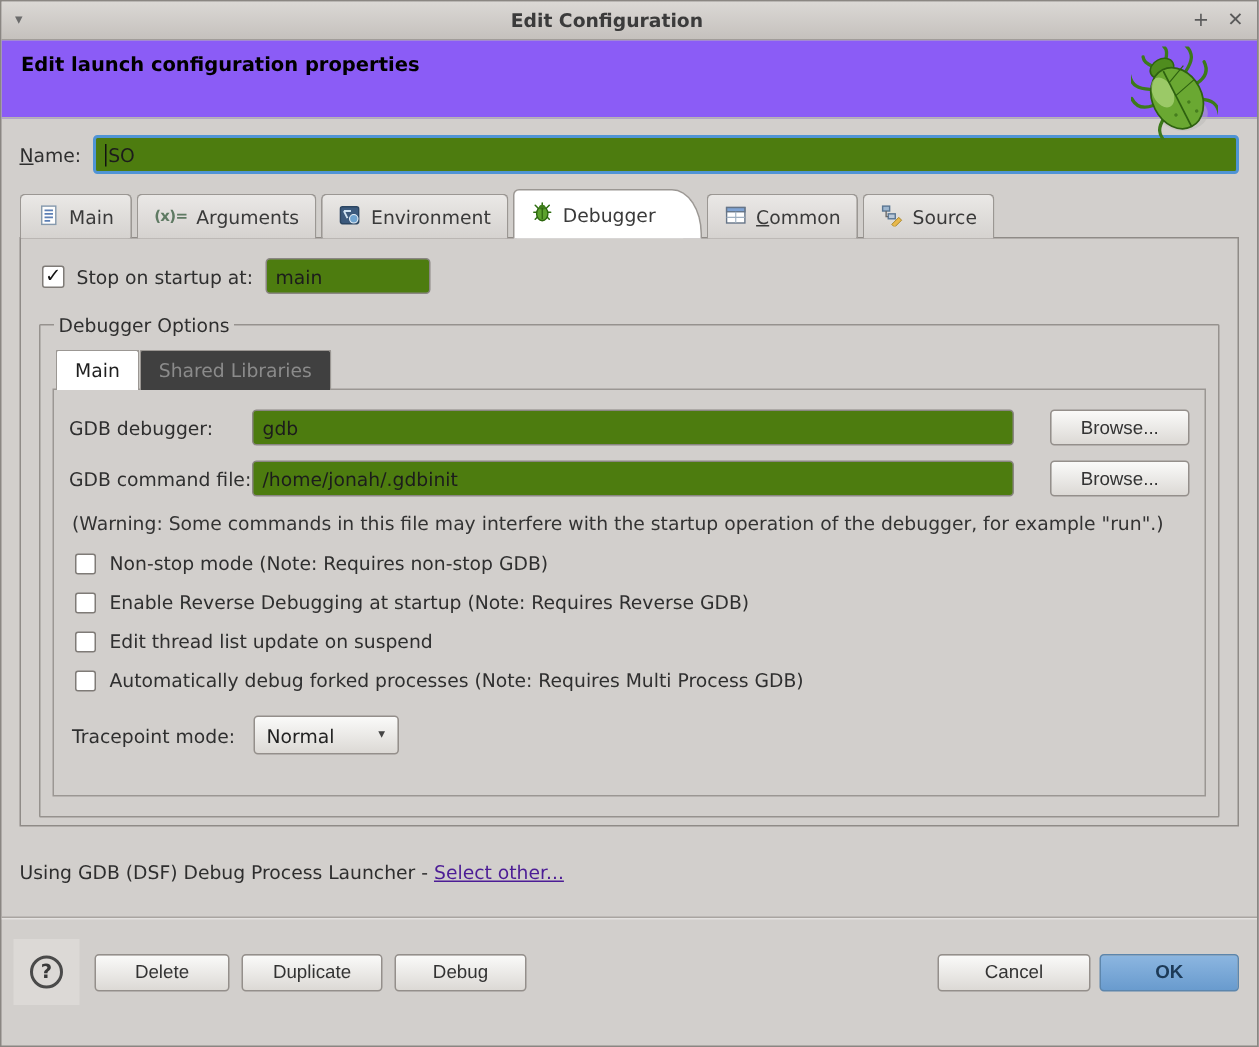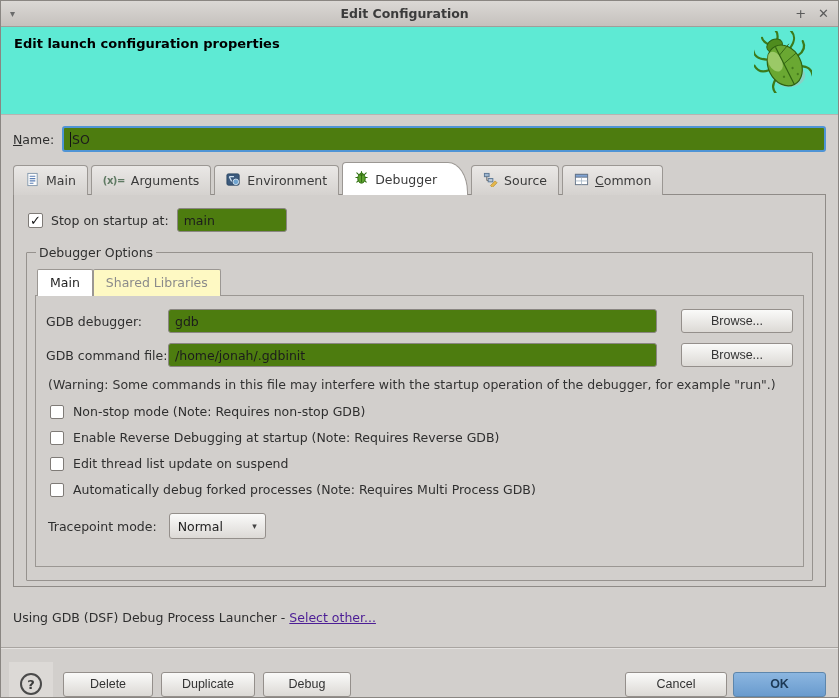--- a/index.html
+++ b/index.html
@@ -9,21 +9,21 @@
   .window{width:839px;height:698px;background:#d2cfcc;border:1px solid #8a8682;position:relative;overflow:hidden;}
 
   
   .titlebar{height:26px;background:linear-gradient(#dbd8d5,#c5c1bd);border-bottom:1px solid #a19d99;
     display:flex;align-items:center;padding:0 9px;}
   .titlebar .shade{color:#6b6b6b;font-size:10px;width:16px;cursor:default;}
   .titlebar .title{flex:1;text-align:center;font-weight:bold;color:#3b3b3b;font-size:12.5px;}
   .titlebar .wbtn{color:#5a5a5a;font-size:13px;margin-left:12px;line-height:1;}
 
   
-  .header{height:88px;background:#5eead4;border-bottom:1px solid #b7b4b1;position:relative;}
+  .header{height:52px;background:#8b5cf6;border-bottom:1px solid #b7b4b1;position:relative;}
   .header .htitle{position:absolute;left:13px;top:9px;font-weight:bold;font-size:13px;color:#000;}
   .header .bug{position:absolute;right:26px;top:4px;}
 
   
   .name-row{display:flex;align-items:center;gap:8px;margin:11px 12px 9px 12px;}
   .mnemonic{display:inline-block;}
   .mnemonic::first-letter{text-decoration:underline;}
   .fake-input{background:#4d7c0f;border:1px solid #8a8682;border-radius:3px;height:24px;display:flex;
     align-items:center;padding:0 6px;font-size:12.5px;color:#1c1c1c;overflow:hidden;white-space:nowrap;}
   .name-input{flex:1;border:2px solid #4f94d5;height:26px;}
@@ -45,36 +45,36 @@
     display:inline-flex;align-items:center;justify-content:center;font-size:13px;font-weight:bold;color:#111;flex:0 0 auto;}
   .checkbox.small{width:14px;height:14px;}
   .stop-input{width:110px;}
 
   
   fieldset.group{border:1px solid #96928e;border-radius:1px;margin:0 4px;padding:8px 8px 8px 8px;height:336px;}
   fieldset.group legend{font-size:12.5px;padding:0 3px;margin-left:1px;color:#2f2f2f;}
 
   .subtabbar{display:flex;align-items:flex-end;margin-left:2px;height:27px;position:relative;z-index:2;}
   .subtab{padding:5px 12px 6px 12px;border:1px solid #9b9793;border-bottom:none;border-radius:2px 2px 0 0;
-    margin-bottom:-1px;background:#fef9c3;color:#8b8b8b;}
+    margin-bottom:-1px;background:#404040;color:#8b8b8b;}
   .subtab.active{background:#ffffff;color:#1e1e1e;position:relative;}
   .subpanel{border:1px solid #9b9793;padding:13px 10px 10px 10px;height:272px;position:relative;z-index:1;}
 
   .field-row{display:flex;align-items:center;margin:0 0 10px 0;}
   .field-row .flabel{width:122px;flex:0 0 auto;}
   .field-row .fake-input{flex:1;}
   .warning{margin:2px 0 12px 2px;color:#333;}
   .check-row{display:flex;align-items:center;gap:9px;margin:0 0 11px 4px;}
   .trace-row{display:flex;align-items:center;margin-top:16px;margin-left:2px;}
 
   
   .btn{display:inline-flex;align-items:center;justify-content:center;height:25px;
     background:linear-gradient(#fafaf9,#dcd9d5);border:1px solid #948f8b;border-radius:3px;
     font-size:12.5px;color:#333;padding:0 12px;}
-  .btn.browse{width:112px;height:24px;margin-left:24px;flex:0 0 auto;}
+  .btn.browse{width:93px;height:24px;margin-left:24px;flex:0 0 auto;}
   .btn.disabled{background:#d5d2cf;border-color:#b3afab;color:#969390;}
   .btn.primary{background:linear-gradient(#8cb6e0,#699bce);border-color:#5d86ac;color:#1d3a57;font-weight:bold;}
   .dropdown{display:inline-flex;align-items:center;justify-content:space-between;width:97px;height:26px;
     background:linear-gradient(#fafaf9,#dcd9d5);border:1px solid #948f8b;border-radius:3px;
     padding:0 8px;margin-left:12px;color:#222;}
   .dropdown .arrow{font-size:9px;color:#444;}
 
   
   .launcher{margin:0 12px;height:60px;display:flex;align-items:center;justify-content:space-between;}
   .launcher .ltext{color:#2e2e2e;}
@@ -181,37 +181,37 @@
             <ellipse cx="8" cy="9" rx="4" ry="5" fill="#5ca22d" stroke="#2d660f"></ellipse>
             <ellipse cx="8" cy="4.5" rx="2.3" ry="1.8" fill="#3f7d1b"></ellipse>
             <path d="M8 5v8" stroke="#2d660f" stroke-width="0.9"></path>
           </svg>
       </span>
       <span>Debugger</span>
     </div>
     <div class="tab">
       <span>
         <svg width="15" height="15" viewBox="0 0 16 16">
+            <rect x="1.5" y="2.5" width="13" height="11" fill="#ffffff" stroke="#667588"></rect>
+            <rect x="1.5" y="2.5" width="13" height="3" fill="#7fa3d4" stroke="#667588"></rect>
+            <path d="M8 5.5v8M1.5 9.5h13" stroke="#9fb0c2" stroke-width="0.8"></path>
+          </svg>
+      </span>
+      <span class="mnemonic">Common</span>
+    </div>
+    <div class="tab">
+      <span>
+        <svg width="15" height="15" viewBox="0 0 16 16">
             <rect x="1.5" y="1.5" width="5" height="3.5" fill="#9db6cf" stroke="#5a7693"></rect>
             <rect x="5.5" y="7" width="5" height="3.5" fill="#b9c9da" stroke="#5a7693"></rect>
             <path d="M4 5v4h1.5" stroke="#6a6a6a" fill="none"></path>
             <polygon points="8,14.5 13,9.5 15,11.5 10,16.5" fill="#e8b84b" stroke="#a8862a" stroke-width="0.7"></polygon>
           </svg>
       </span>
       <span>Source</span>
-    </div>
-    <div class="tab">
-      <span>
-        <svg width="15" height="15" viewBox="0 0 16 16">
-            <rect x="1.5" y="2.5" width="13" height="11" fill="#ffffff" stroke="#667588"></rect>
-            <rect x="1.5" y="2.5" width="13" height="3" fill="#7fa3d4" stroke="#667588"></rect>
-            <path d="M8 5.5v8M1.5 9.5h13" stroke="#9fb0c2" stroke-width="0.8"></path>
-          </svg>
-      </span>
-      <span class="mnemonic">Common</span>
     </div>
   </div>
 
   <div class="tab-content">
 
     <div class="stop-row">
       <span class="checkbox">
           <span>✓</span>
         </span>
       <span>Stop on startup at:</span>

